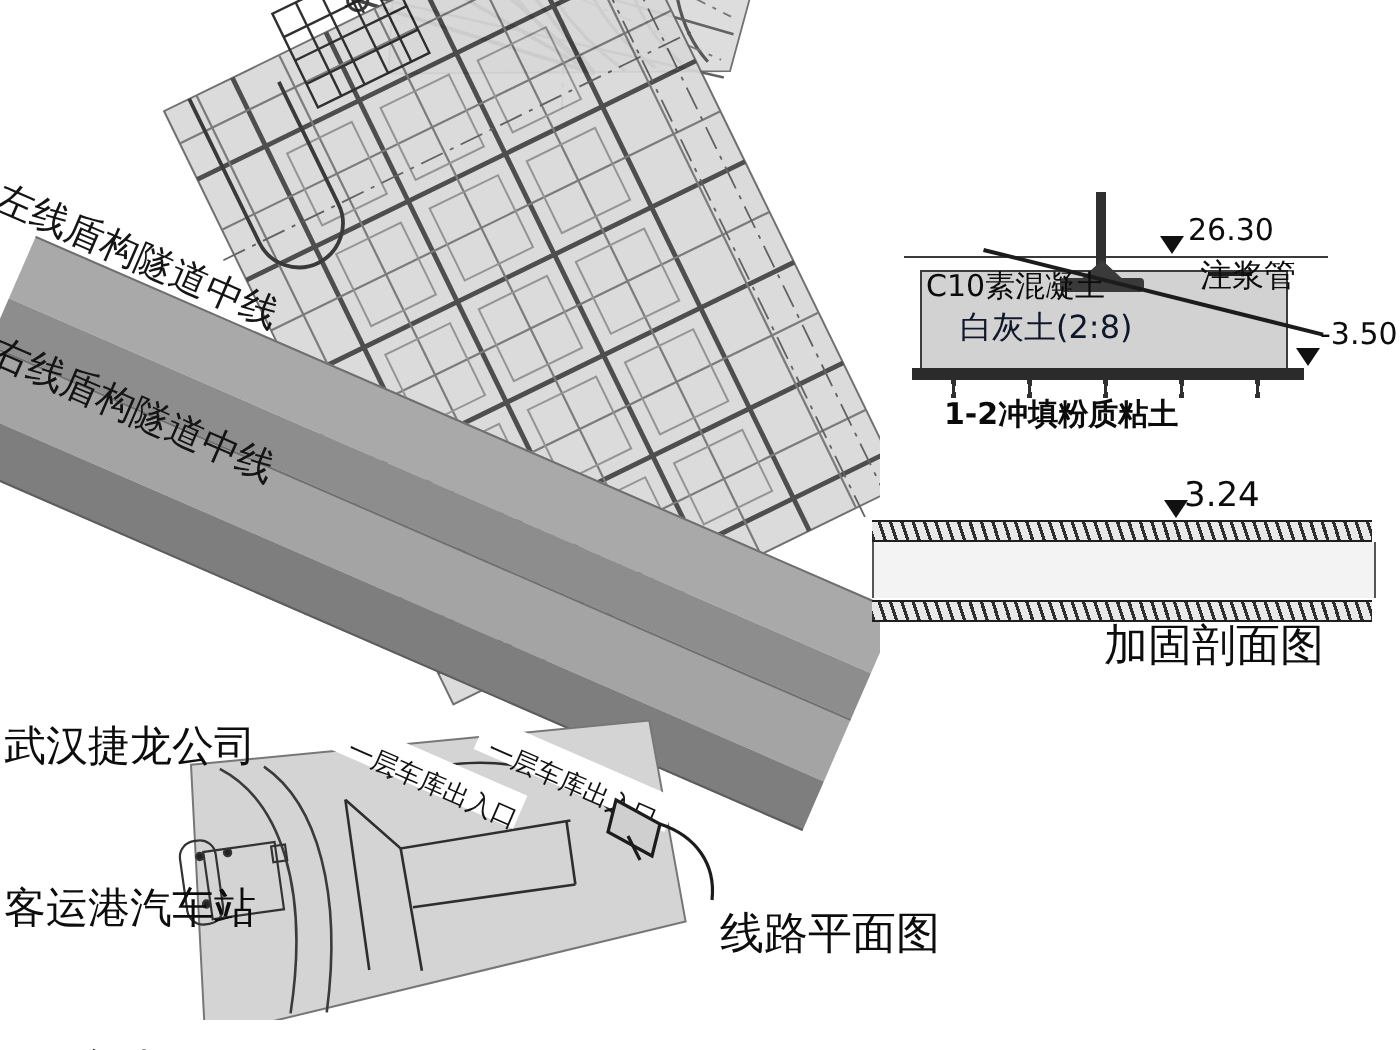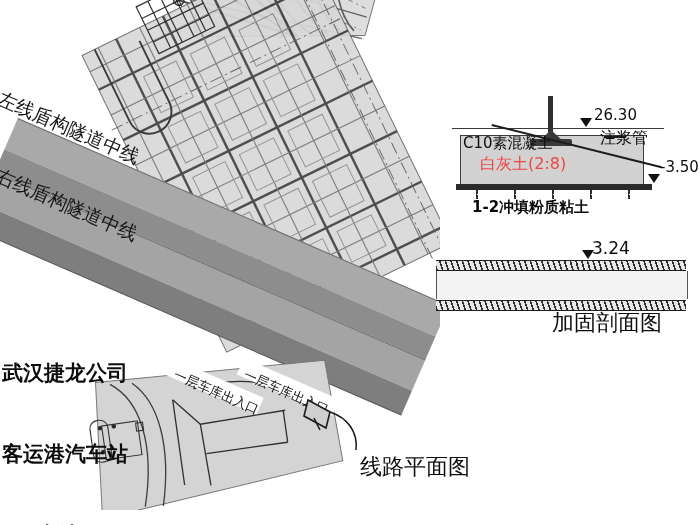--- a/index.html
+++ b/index.html
@@ -94,21 +94,21 @@
 
   
   #station-name {
     position: absolute;
     left: 2px; top: 306px;
     font-size: 21px;
     line-height: 27px;
     color: #0d0d0d;
     white-space: pre;
   }
-  #station-name .ln { display: block; font-weight: bold; }
+  #station-name .ln { display: block; }
   #station-name .ln.indent { text-indent: 14px; }
 
   
   .garage-label {
     position: absolute;
     font-size: 13px;
     color: #121212;
     white-space: nowrap;
     transform-origin: 0 0;
     transform: rotate(23.5deg);
@@ -233,21 +233,21 @@
     position: absolute;
     left: 11px; top: 38px;
     font-size: 15px;
     color: #0b0b0b;
     white-space: nowrap;
   }
   #sec1-mat-bottom {
     position: absolute;
     left: 28px; top: 58px;
     font-size: 16px;
-    color: #ef4444;
+    color: #0f172a;
     white-space: nowrap;
   }
 
   #soil-label {
     position: absolute;
     left: 472px; top: 198px;
     font-size: 15px;
     font-weight: 600;
     color: #0b0b0b;
     white-space: nowrap;

